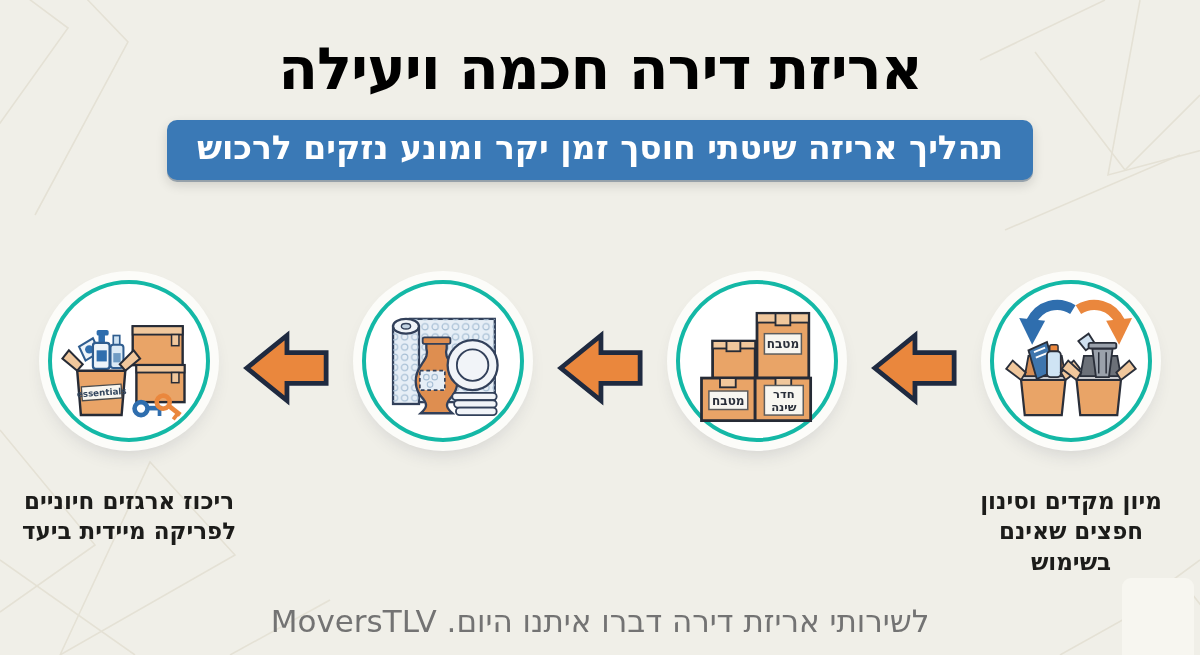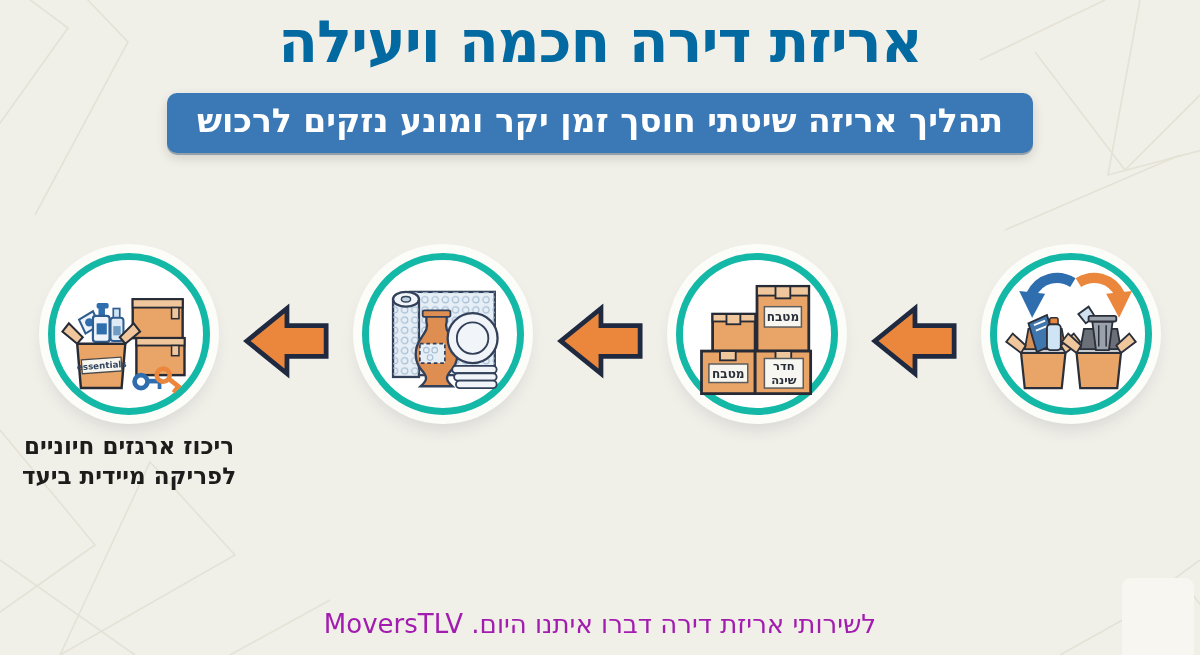--- a/index.html
+++ b/index.html
@@ -7,25 +7,25 @@
   body {
     position:relative;
     background:#f0efe8;
     font-family:"DejaVu Sans", sans-serif;
     direction:rtl;
   }
   .bg-deco { position:absolute; inset:0; width:1200px; height:655px; pointer-events:none; }
   .content { position:relative; z-index:2; width:100%; height:100%; }
 
   .page-title {
-    padding-top:11px;
+    padding-top:38px;
     text-align:center;
     font-size:58px;
     font-weight:800;
-    color:#0369a1;
+    color:#000000;
     line-height:1.1;
     letter-spacing:-1px;
   }
   .banner-wrap { text-align:center; margin-top:18px; }
   .subtitle-banner {
     display:inline-block;
     background:#3a79b6;
     color:#ffffff;
     font-size:33px;
     font-weight:bold;
@@ -39,43 +39,43 @@
     direction:rtl;
     justify-content:center;
     align-items:flex-start;
     margin-top:90px;
     padding-top:10px;
   }
   .step { width:238px; display:flex; flex-direction:column; align-items:center; flex:none; }
   .circle {
     width:162px; height:162px;
     background:#ffffff;
-    border:7px solid #14b8a6;
+    border:4px solid #14b8a6;
     border-radius:50%;
     box-shadow:0 0 0 9px #fcfcf9, 0 10px 20px rgba(40,45,70,.18);
     display:flex; align-items:center; justify-content:center;
   }
   .circle svg { width:148px; height:139px; }
   .caption {
-    margin-top:16px;
+    margin-top:44px;
     font-size:23px;
     font-weight:bold;
     line-height:1.33;
     color:#1c1c1a;
     text-align:center;
     white-space:pre-line;
   }
   .arrow { flex:none; width:86px; height:86px; margin:45px -5px 0; }
 
   .footer-line {
     position:absolute;
     bottom:16px; left:0; right:0;
     text-align:center;
-    font-size:26px;
-    color:#a21caf;
+    font-size:31px;
+    color:#737373;
   }
   svg text { font-family:"DejaVu Sans", sans-serif; }
 </style>
 </head>
 <body>
 
 <svg class="bg-deco" viewBox="0 0 1200 655">
   <g stroke="#e3dfd2" stroke-width="1.6" fill="none" opacity="0.85">
     <path d="M -30 165 L 68 28 L -10 -30"></path>
     <path d="M 35 215 L 128 42 L 40 -50"></path>
@@ -125,20 +125,23 @@
           <polygon points="88,54 99,46 106,57 96,64" fill="#cfe0ef" stroke="#2a2f3a" stroke-width="2"></polygon>
           <polygon points="103,62 125,62 121,93 107,93" fill="#9aa1ab" stroke="#2a2f3a" stroke-width="2"></polygon>
           <rect x="99" y="56" width="30" height="6" rx="2" fill="#9aa1ab" stroke="#2a2f3a" stroke-width="2"></rect>
           <line x1="110" y1="66" x2="110" y2="89" stroke="#2a2f3a" stroke-width="1.6"></line>
           <line x1="118" y1="66" x2="118" y2="89" stroke="#2a2f3a" stroke-width="1.6"></line>
           <polygon points="86,96 70,84 77,75 91,88" fill="#f0c79c" stroke="#2a2f3a" stroke-width="2"></polygon>
           <polygon points="134,96 150,84 143,75 129,88" fill="#f0c79c" stroke="#2a2f3a" stroke-width="2"></polygon>
           <polygon points="86,96 134,96 130,134 90,134" fill="#e9a467" stroke="#2a2f3a" stroke-width="2.4"></polygon>
         </svg>
       </div>
+      <div class="caption">מיון מקדים וסינון
+חפצים שאינם
+בשימוש</div>
     </div>
 
     <svg class="arrow" viewBox="0 0 90 86">
       <polygon points="4,43 46,9 46,27 87,27 87,59 46,59 46,77" fill="#ea873d" stroke="#1f2a40" stroke-width="5" stroke-linejoin="miter"></polygon>
     </svg>
 
     <div class="step">
       <div class="circle">
         <svg viewBox="0 0 160 150">
 

